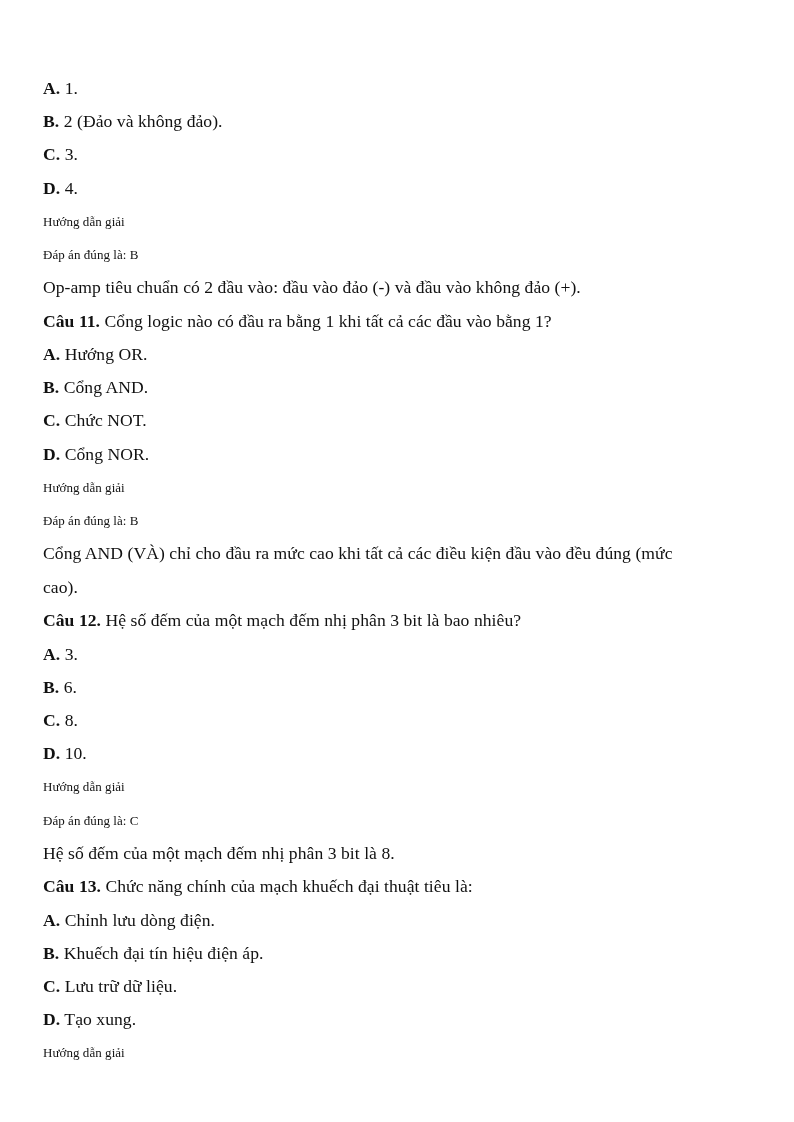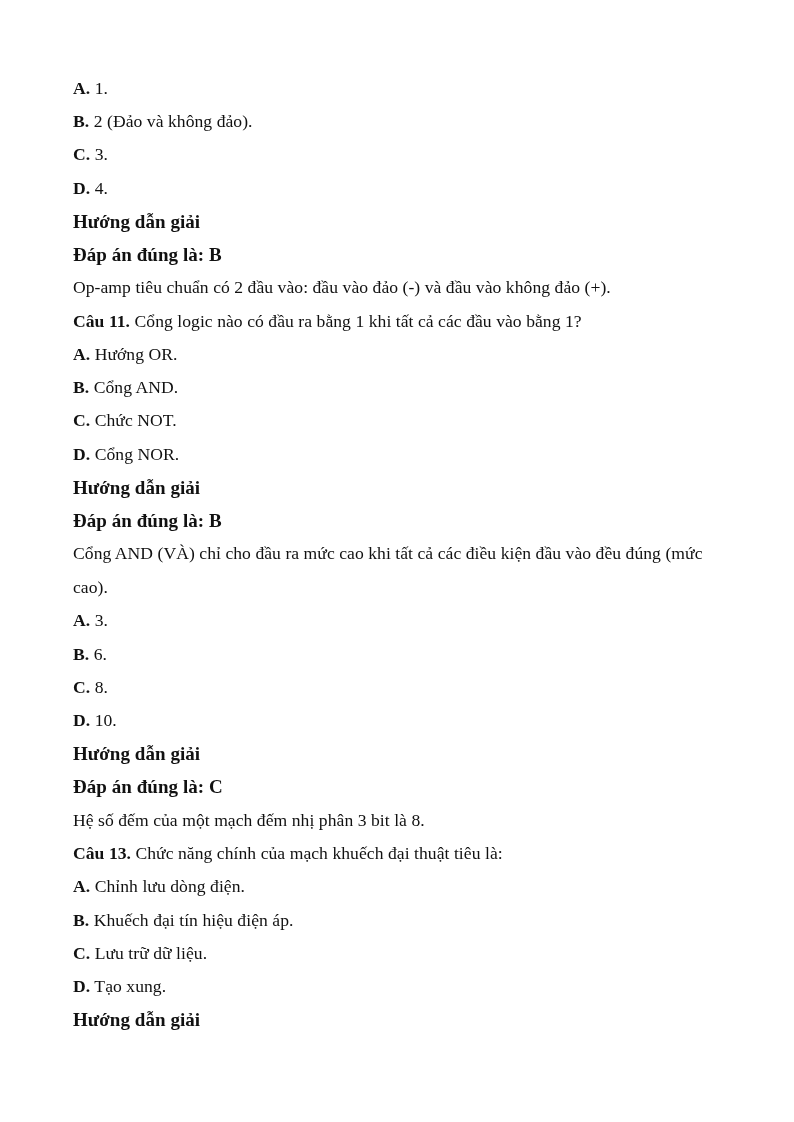--- a/index.html
+++ b/index.html
@@ -12,21 +12,21 @@
     height: 1122px;
     font-family: "Liberation Serif", "DejaVu Serif", serif;
     color: #111111;
     -webkit-font-smoothing: antialiased;
   }
   .page {
     position: relative;
     width: 794px;
     height: 1122px;
     box-sizing: border-box;
-    padding: 72px 72px 72px 73px;
+    padding: 72px 72px 72px 43px;
     background: #ffffff;
     overflow: hidden;
   }
   .doc-body {
     position: relative;
     width: 649px;
   }
   .line {
     font-size: 17.6px;
     line-height: 33.2px;
@@ -35,22 +35,22 @@
     text-align: left;
     white-space: normal;
   }
   .line.para {
     line-height: 33.6px;
   }
   .lbl {
     font-weight: bold;
   }
   .bold-line {
-    font-weight: bold;
-    font-size: 19px;
+    font-weight: normal;
+    font-size: 13px;
     line-height: 33.2px;
     letter-spacing: 0.05px;
   }
   .txt {
     font-weight: normal;
   }
 </style>
 </head>
 <body>
 
@@ -64,20 +64,21 @@
       <div class="bold-line">Đáp án đúng là: B</div>
       <div class="line para">Op-amp tiêu chuẩn có 2 đầu vào: đầu vào đảo (-) và đầu vào không đảo (+).</div>
       <div class="line"><span class="lbl">Câu 11.</span> <span class="txt">Cổng logic nào có đầu ra bằng 1 khi tất cả các đầu vào bằng 1?</span></div>
       <div class="line"><span class="lbl">A.</span> <span class="txt">Hướng OR.</span></div>
       <div class="line"><span class="lbl">B.</span> <span class="txt">Cổng AND.</span></div>
       <div class="line"><span class="lbl">C.</span> <span class="txt">Chức NOT.</span></div>
       <div class="line"><span class="lbl">D.</span> <span class="txt">Cổng NOR.</span></div>
       <div class="bold-line">Hướng dẫn giải</div>
       <div class="bold-line">Đáp án đúng là: B</div>
       <div class="line para">Cổng AND (VÀ) chỉ cho đầu ra mức cao khi tất cả các điều kiện đầu vào đều đúng (mức cao).</div>
+      <div class="line"><span class="lbl">Câu 12.</span> <span class="txt">Hệ số đếm của một mạch đếm nhị phân 3 bit là bao nhiêu?</span></div>
       <div class="line"><span class="lbl">A.</span> <span class="txt">3.</span></div>
       <div class="line"><span class="lbl">B.</span> <span class="txt">6.</span></div>
       <div class="line"><span class="lbl">C.</span> <span class="txt">8.</span></div>
       <div class="line"><span class="lbl">D.</span> <span class="txt">10.</span></div>
       <div class="bold-line">Hướng dẫn giải</div>
       <div class="bold-line">Đáp án đúng là: C</div>
       <div class="line para">Hệ số đếm của một mạch đếm nhị phân 3 bit là 8.</div>
       <div class="line"><span class="lbl">Câu 13.</span> <span class="txt">Chức năng chính của mạch khuếch đại thuật tiêu là:</span></div>
       <div class="line"><span class="lbl">A.</span> <span class="txt">Chỉnh lưu dòng điện.</span></div>
       <div class="line"><span class="lbl">B.</span> <span class="txt">Khuếch đại tín hiệu điện áp.</span></div>

